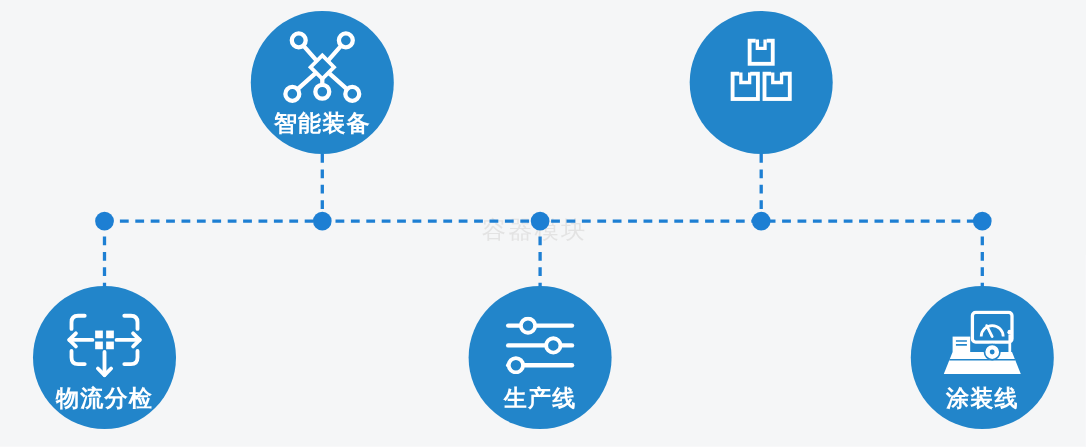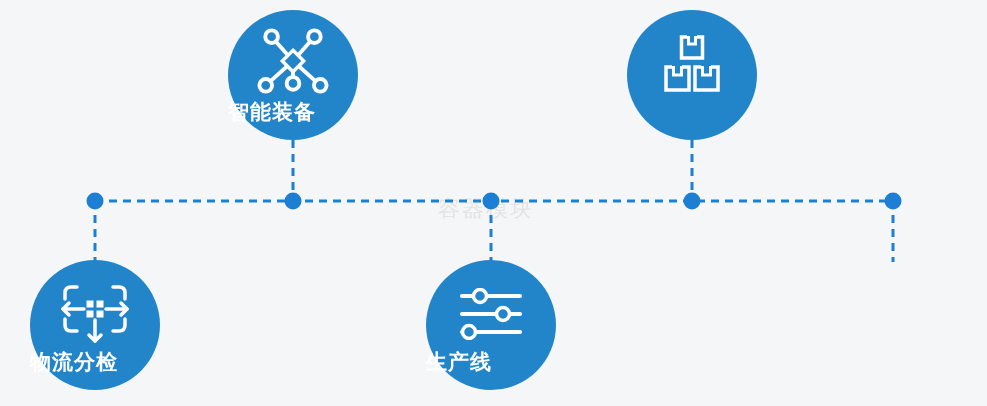--- a/index.html
+++ b/index.html
@@ -37,20 +37,21 @@
   }
   .node .icon{
     position:absolute;
     left:50%;
     transform:translateX(-50%);
   }
   .node .label{
     position:absolute;
     bottom:14px;
     width:100%;
+    text-align:center;
     color:#ffffff;
     font-size:21px;
     font-weight:bold;
     letter-spacing:1px;
   }
   .pos-tl{left:228px;top:10px;}
   .pos-tr{left:627px;top:10px;}
   .pos-bl{left:30px;top:260px;}
   .pos-bm{left:426px;top:260px;}
   .pos-br{left:828px;top:260px;}
@@ -154,14 +155,32 @@
       </g>
       <g fill="#2285ca" stroke="#ffffff" stroke-width="3.5">
         <circle cx="21" cy="8" r="6.5"></circle>
         <circle cx="44" cy="26" r="6.5"></circle>
         <circle cx="10" cy="44" r="6.5"></circle>
       </g>
     </svg>
     <div class="label">生产线</div>
   </div>
 
+  <div class="node pos-br">
+    <svg class="icon" style="top:22px" width="78" height="62" viewBox="0 0 78 62">
+      <rect x="30" y="2" width="36" height="27" rx="3" stroke="#ffffff" stroke-width="3" fill="none"></rect>
+      <path d="M38,24 A10,10 0 0 1 58,24" stroke="#ffffff" stroke-width="2.5" fill="none"></path>
+      <line x1="48" y1="24" x2="43" y2="14" stroke="#ffffff" stroke-width="2.5" stroke-linecap="round"></line>
+      <line x1="48" y1="29" x2="48" y2="36" stroke="#ffffff" stroke-width="3"></line>
+      <rect x="12" y="24" width="16" height="14" fill="#ffffff"></rect>
+      <line x1="15" y1="28" x2="25" y2="28" stroke="#2285ca" stroke-width="1.5"></line>
+      <line x1="15" y1="31.5" x2="25" y2="31.5" stroke="#2285ca" stroke-width="1.5"></line>
+      <line x1="64" y1="22" x2="64" y2="38" stroke="#ffffff" stroke-width="2.5"></line>
+      <circle cx="64" cy="20" r="2.2" fill="#ffffff"></circle>
+      <path d="M4,58 L12,38 H66 L74,58 Z" fill="#ffffff"></path>
+      <line x1="9" y1="45" x2="69" y2="45" stroke="#2285ca" stroke-width="1.5"></line>
+      <circle cx="48" cy="38" r="7" fill="#ffffff" stroke="#2285ca" stroke-width="1.5"></circle>
+      <circle cx="48" cy="38" r="2.2" fill="#2285ca"></circle>
+    </svg>
+    <div class="label">涂装线</div>
+  </div>
 
 </div>
 
 </body></html>

